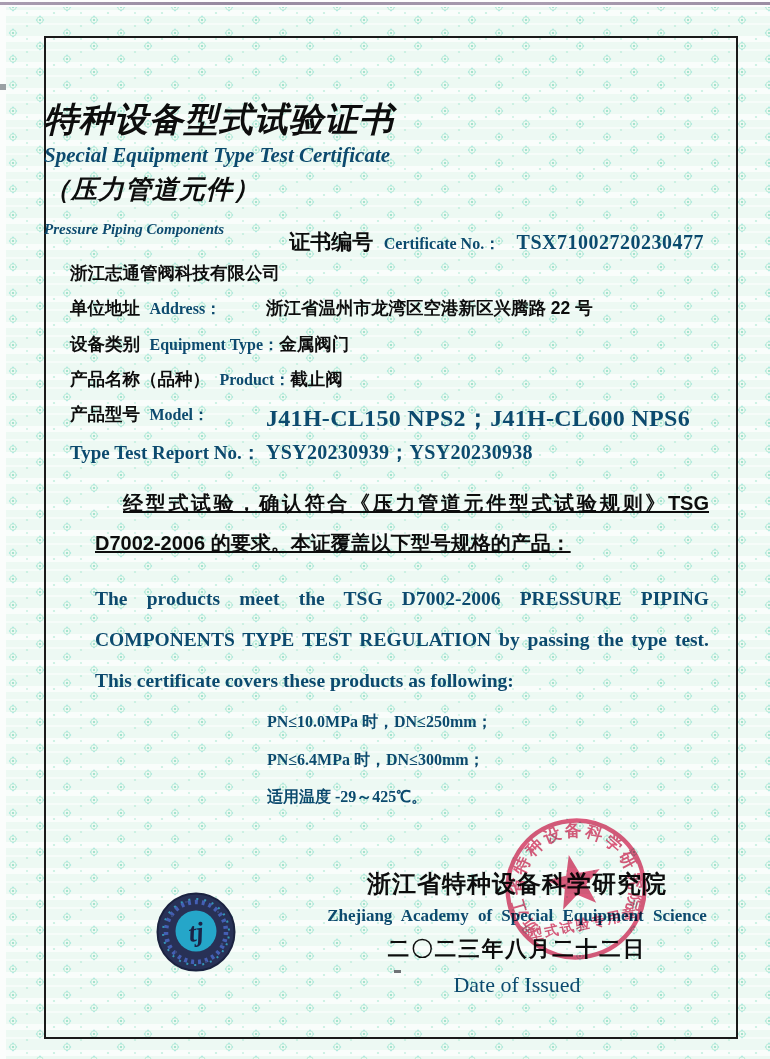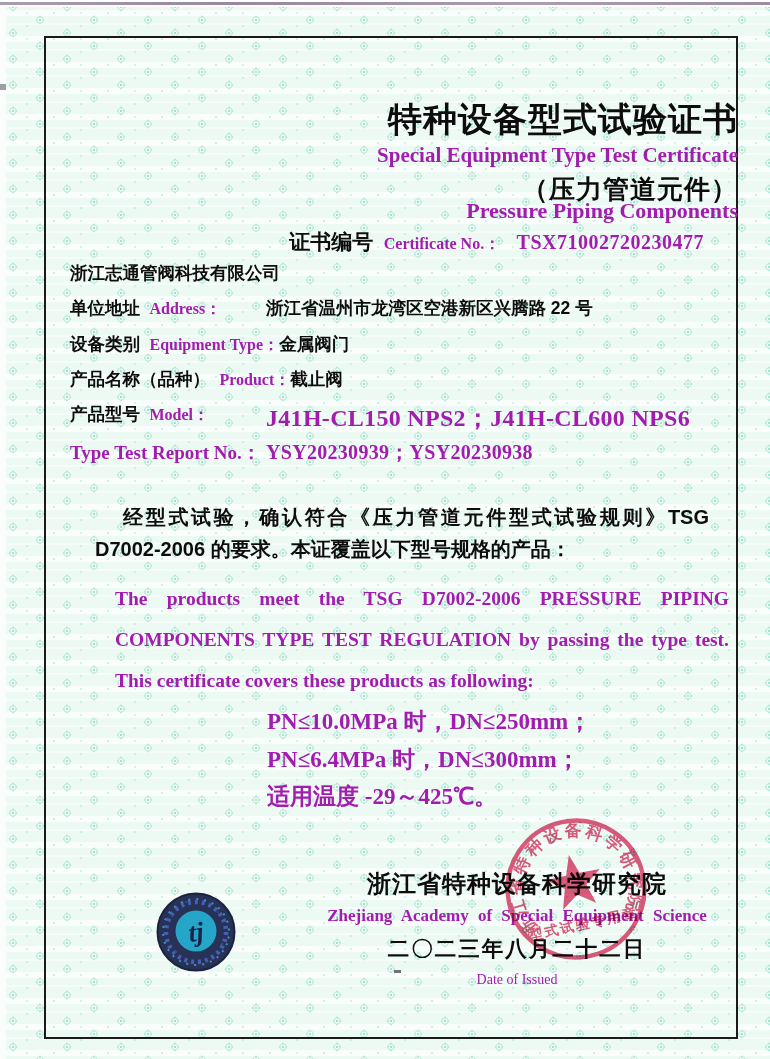--- a/index.html
+++ b/index.html
@@ -22,60 +22,60 @@
   .scan-left-white { position: absolute; left: 0; top: 0; width: 6px; height: 100%; background: #fbfdfc; z-index: 1; }
   .artifact-a { position: absolute; left: 0; top: 84px; width: 6px; height: 6px; background: #9aa0a4; z-index: 2; }
   .artifact-b { position: absolute; left: 394px; top: 970px; width: 7px; height: 3px; background: #6f7276; z-index: 4; }
 
   .frame {
     position: absolute; left: 44px; top: 36px; width: 694px; height: 1003px;
     border: 2px solid #1a1a1a; z-index: 3;
   }
 
   .abs { position: absolute; z-index: 4; }
-  .centered { left: 44px; width: 694px; text-align: right; }
+  .centered { left: 44px; width: 694px; text-align: left; font-style: italic; }
 
   .cn  { font-family: "Liberation Sans", sans-serif; font-weight: bold; color: #0d0d0d; }
-  .en  { font-family: "Liberation Serif", serif;     font-weight: bold; color: #a21caf; }
+  .en  { font-family: "Liberation Serif", serif;     font-weight: bold; color: #0c4a6e; }
 
   .title-cn   { top: 97px;  font-size: 34px; letter-spacing: 1px; }
   .title-en   { top: 143px; font-size: 21px; }
   .subtitle-cn{ top: 172px; font-size: 26px; letter-spacing: 1px; }
-  .subtitle-en{ top: 198px; font-size: 22px; }
+  .subtitle-en{ top: 221px; font-size: 15px; }
 
   .certno-line { top: 228px; right: 66px; white-space: nowrap; }
   .certno-line .lbl-cn { font-size: 21px; text-align: right; }
   .certno-line .lbl-en { font-size: 16px; margin-left: 6px; }
   .certno-line .num    { font-size: 20px; margin-left: 12px; letter-spacing: .5px; }
 
   .fields { left: 70px; top: 261px; width: 650px; }
   .field-row { display: flex; align-items: flex-start; height: 35.3px; }
   .field-row .label { min-width: 196px; white-space: nowrap; }
   .field-row .label .lbl-cn { font-size: 17.5px; }
   .field-row .label .lbl-en { font-size: 16px; margin-left: 5px; }
   .field-row .value-cn { font-size: 17.5px; white-space: nowrap; }
   .field-row .value-en { font-size: 24px; white-space: nowrap; letter-spacing: .3px; }
   .field-row.two-line { height: auto; align-items: center; margin-top: 2px; }
   .field-row.two-line .label .l1 { font-size: 17.5px; line-height: 24px; }
   .field-row.two-line .label .l2 { font-size: 19px; line-height: 24px; }
   .field-row.two-line .value-en { font-size: 20px; }
 
-  .para-cn { left: 95px; top: 501px; width: 614px; font-size: 20px; line-height: 32px;
-             text-indent: 28px; text-align: justify; }
+  .para-cn { left: 95px; top: 483px; width: 614px; font-size: 20px; line-height: 40px;
+             text-indent: 28px; text-align: justify; text-decoration: underline; }
   .para-en { left: 95px; top: 578px; width: 614px; font-size: 19.5px; line-height: 41px;
-             text-align: justify; margin-left: 20px; }
+             text-align: justify; }
 
   .specs { left: 267px; top: 703px; }
-  .spec-line { font-size: 23px; line-height: 37.5px; white-space: nowrap; }
+  .spec-line { font-size: 16px; line-height: 37.5px; white-space: nowrap; }
 
   .footer { left: 267px; top: 868px; width: 500px; text-align: center; }
   .issuer-cn { font-size: 24px; letter-spacing: 1px; }
   .issuer-en { font-size: 17px; margin-top: 6px; word-spacing: 5px; }
   .date-cn   { font-size: 21.5px; letter-spacing: 2px; margin-top: 8px; }
-  .date-label{ font-size: 14px; font-weight: normal; margin-top: 9px; }
+  .date-label{ font-size: 22px; font-weight: normal; margin-top: 9px; }
 
   .seal-svg { position: absolute; left: 499px; top: 812px; width: 154px; height: 154px;
               z-index: 5; mix-blend-mode: multiply; opacity: .9; }
   .holo-svg { position: absolute; left: 156px; top: 892px; width: 80px; height: 80px; z-index: 5; }
 </style>
 </head>
 <body>
 
 <div class="page">
 

